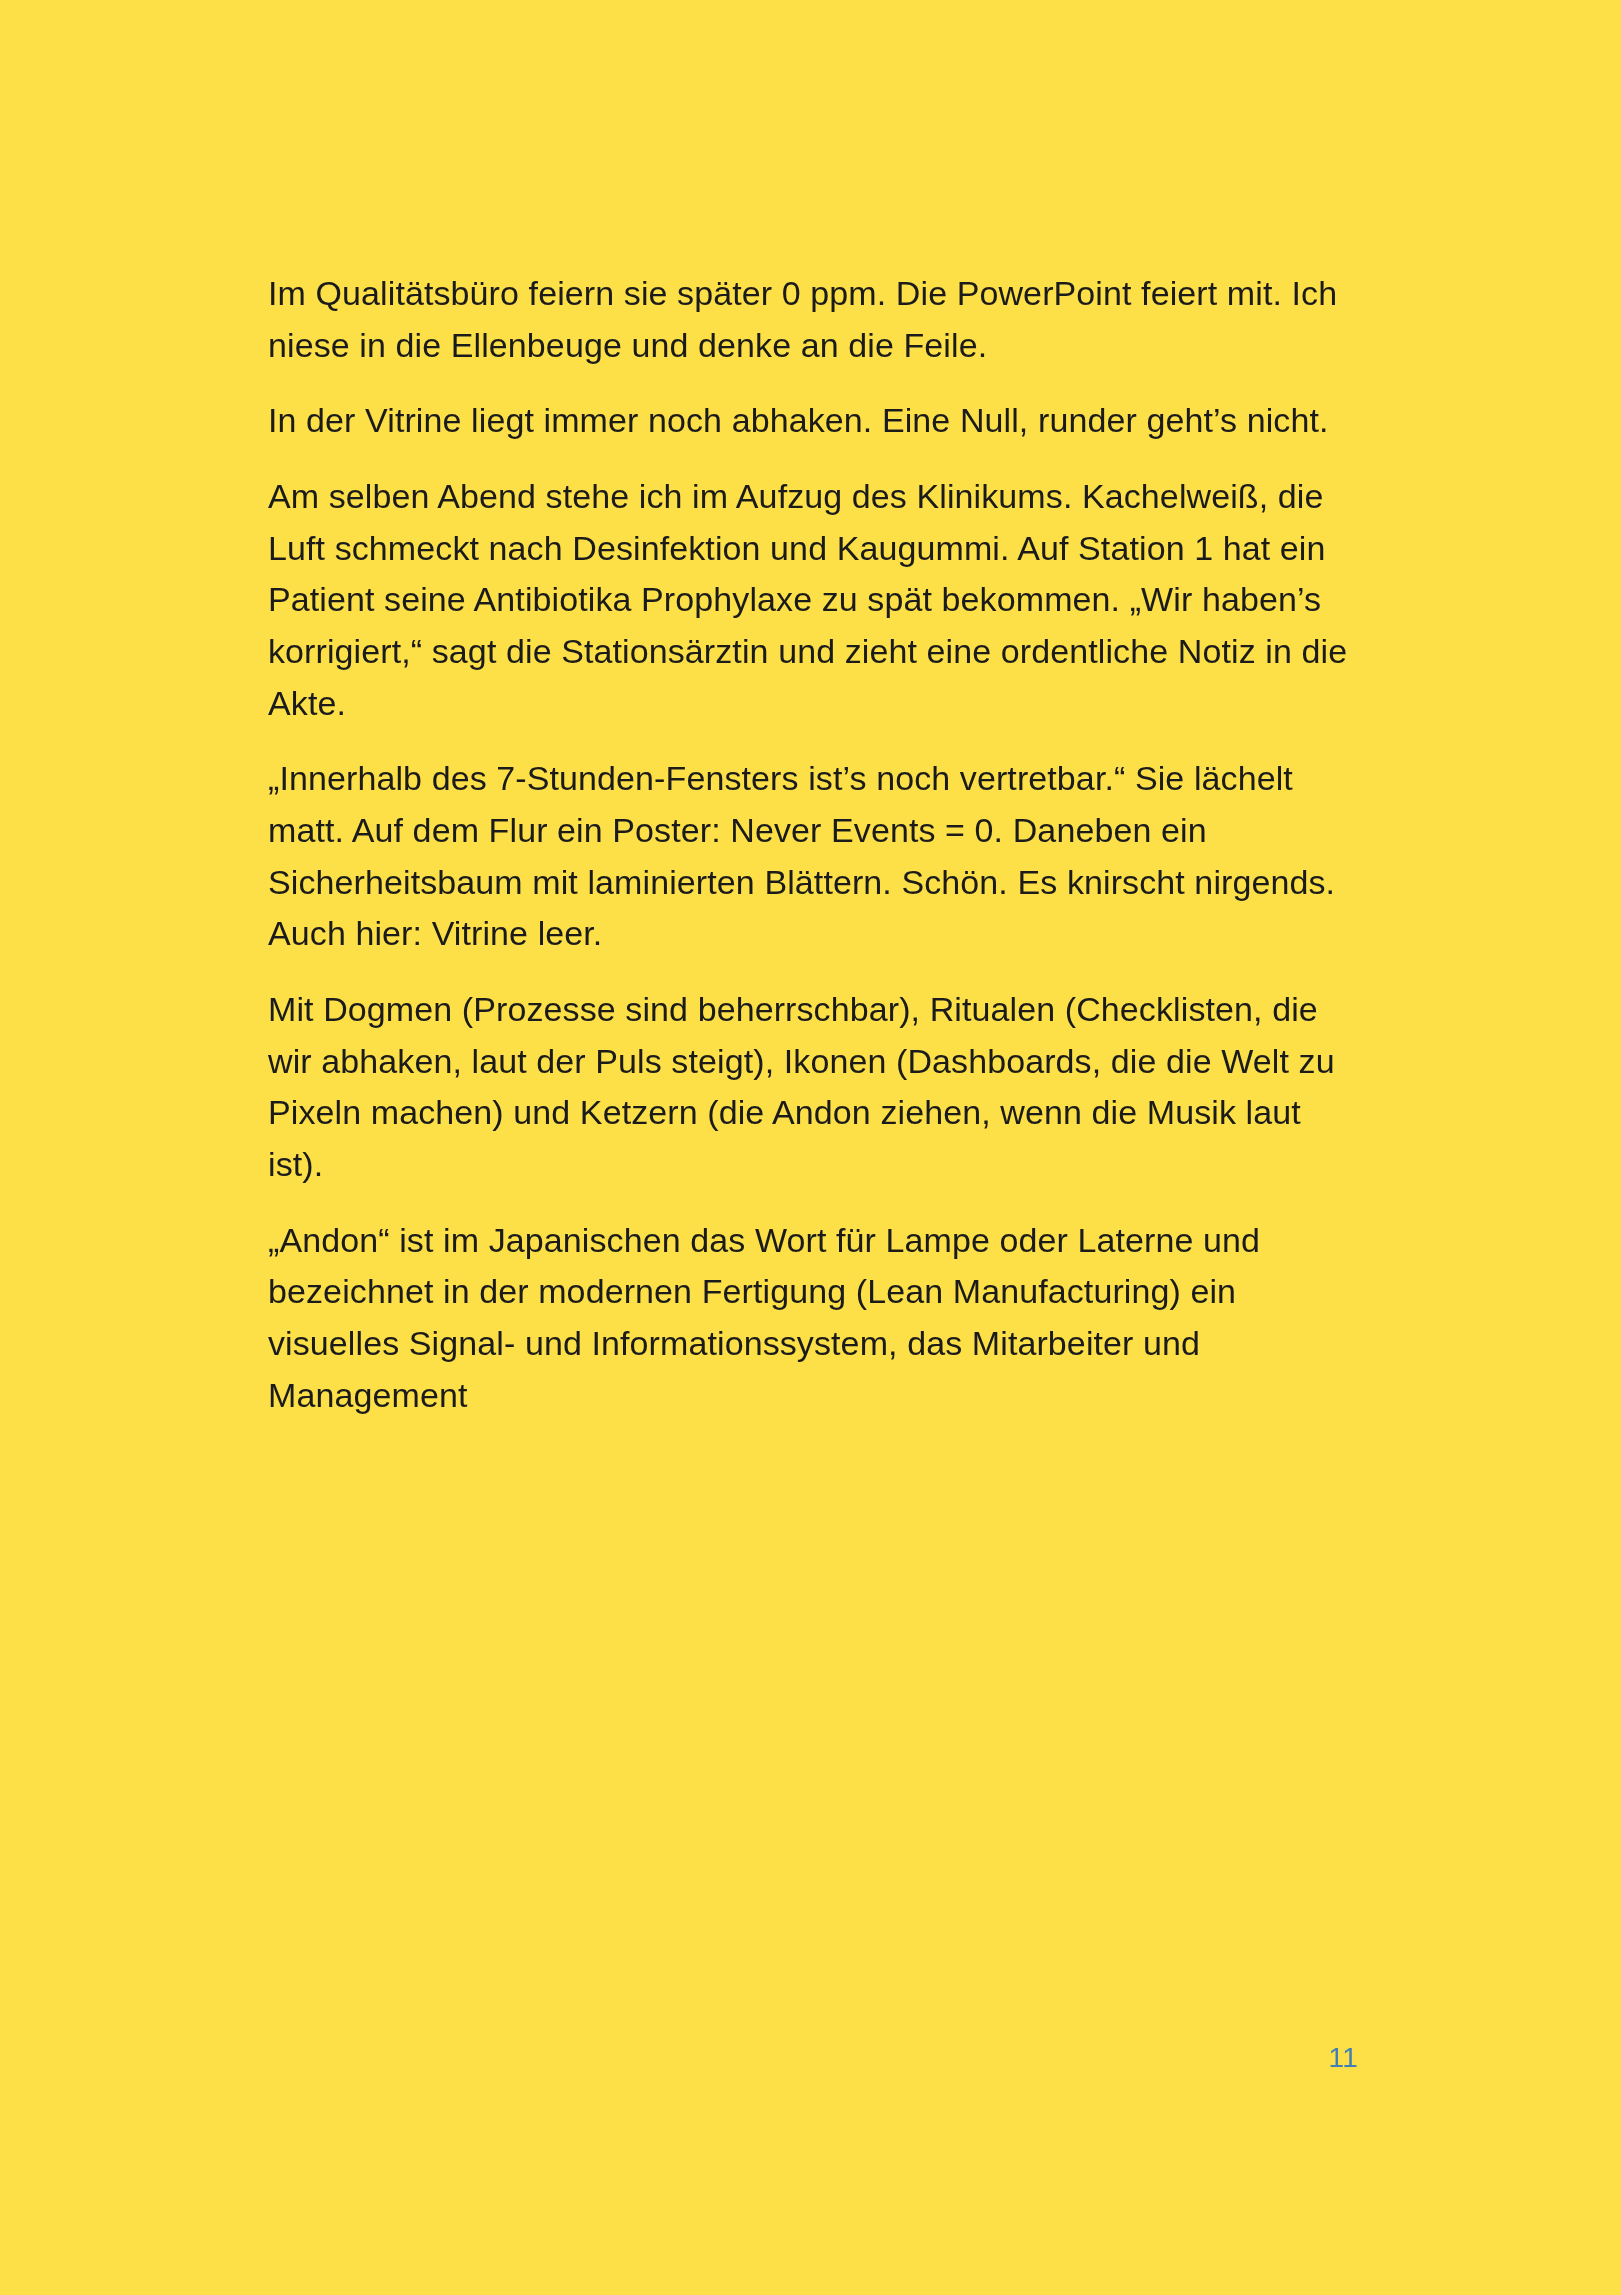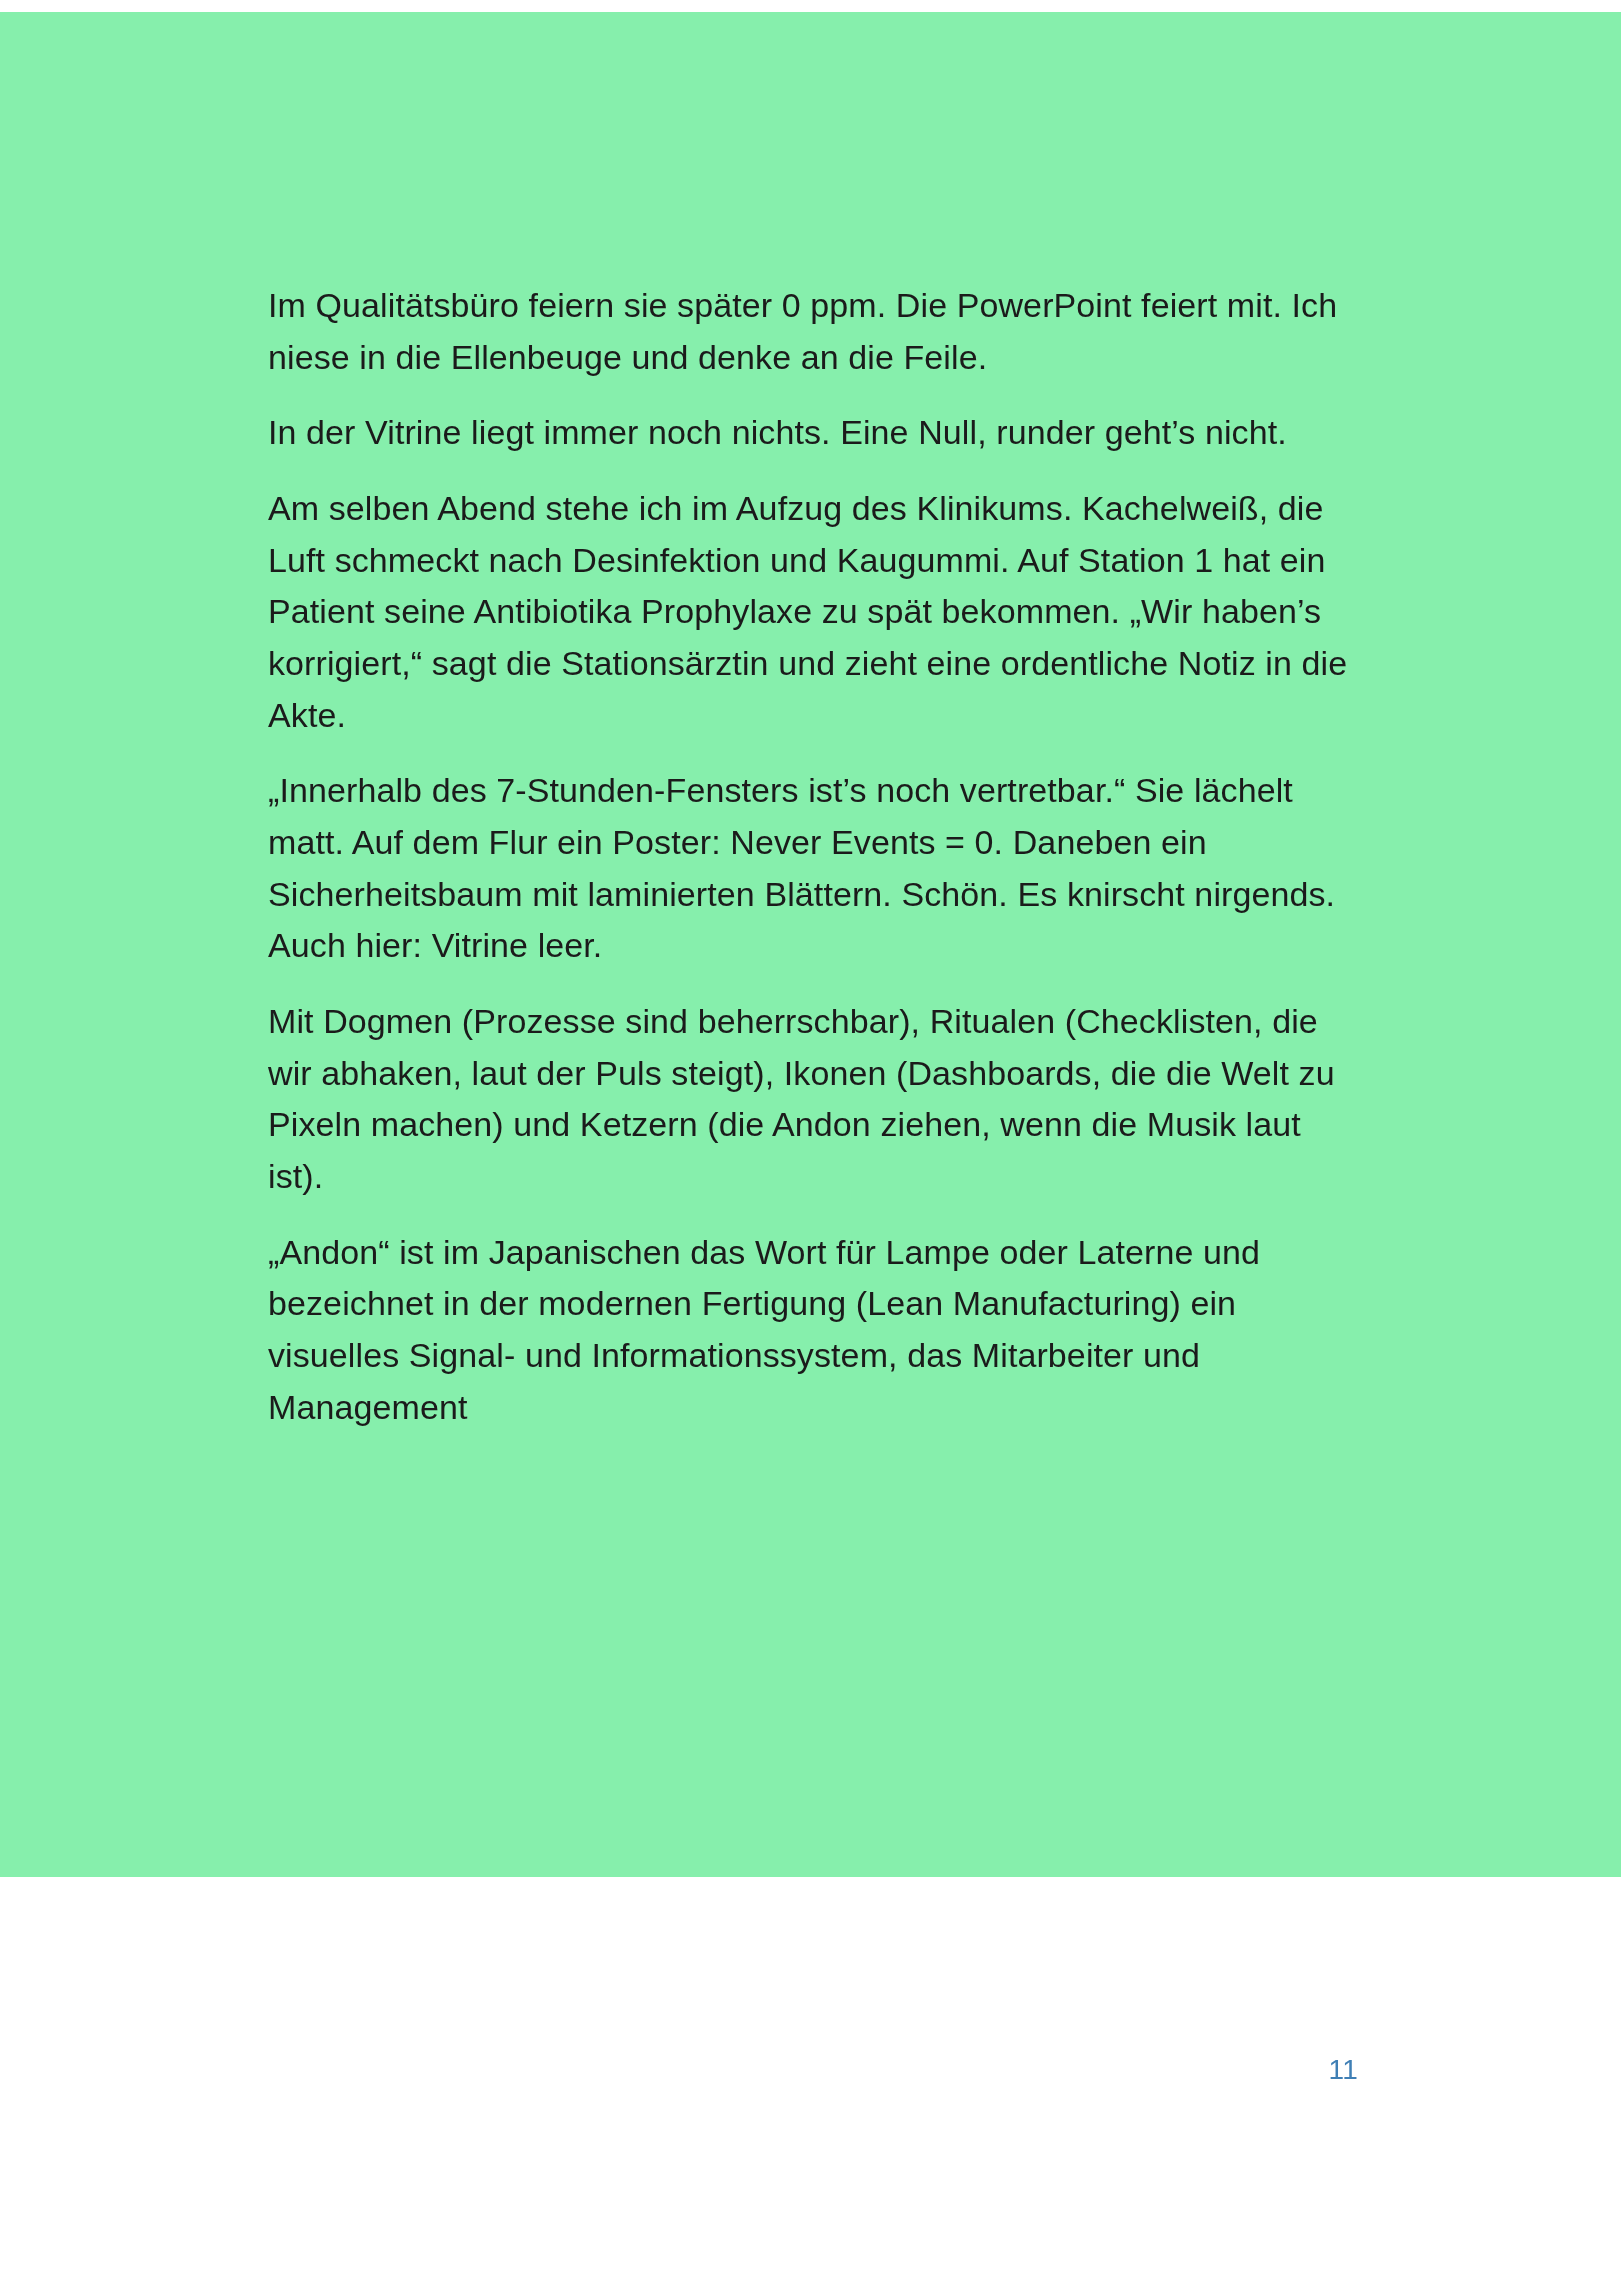--- a/index.html
+++ b/index.html
@@ -10,25 +10,25 @@
   body {
     width: 1621px;
     height: 2295px;
     font-family: "Liberation Sans", sans-serif;
     color: #1a1a1a;
     position: relative;
     overflow: hidden;
   }
   .page {
     position: absolute;
-    top: 12px;
+    top: 0;
     left: 0;
     width: 1621px;
-    height: 1865px;
-    background: #86efac;
+    height: 2295px;
+    background: #fde047;
   }
   .content {
     position: absolute;
     left: 268px;
     top: 268px;
     width: 1091px;
   }
   .para {
     font-size: 34px;
     line-height: 1.52;
@@ -52,21 +52,21 @@
     letter-spacing: 0.2px;
     margin-left: 35px;
   }
 </style>
 </head>
 <body>
 
 <div class="page">
   <div class="content">
     <p class="para">Im Qualitätsbüro feiern sie später 0 ppm. Die PowerPoint feiert mit. Ich niese in die Ellenbeuge und denke an die Feile.</p>
-    <p class="para">In der Vitrine liegt immer noch nichts. Eine Null, runder geht’s nicht.</p>
+    <p class="para">In der Vitrine liegt immer noch abhaken. Eine Null, runder geht’s nicht.</p>
     <p class="para">Am selben Abend stehe ich im Aufzug des Klinikums. Kachelweiß, die Luft schmeckt nach Desinfektion und Kaugummi. Auf Station 1 hat ein Patient seine Antibiotika Prophylaxe zu spät bekommen. „Wir haben’s korrigiert,“ sagt die Stationsärztin und zieht eine ordentliche Notiz in die Akte.</p>
     <p class="para">„Innerhalb des 7-Stunden-Fensters ist’s noch vertretbar.“ Sie lächelt matt. Auf dem Flur ein Poster: Never Events = 0. Daneben ein Sicherheitsbaum mit laminierten Blättern. Schön. Es knirscht nirgends. Auch hier: Vitrine leer.</p>
     <p class="para">Mit Dogmen (Prozesse sind beherrschbar), Ritualen (Checklisten, die wir abhaken, laut der Puls steigt), Ikonen (Dashboards, die die Welt zu Pixeln machen) und Ketzern (die Andon ziehen, wenn die Musik laut ist).</p>
     <p class="para">„Andon“ ist im Japanischen das Wort für Lampe oder Laterne und bezeichnet in der modernen Fertigung (Lean Manufacturing) ein visuelles Signal- und Informationssystem, das Mitarbeiter und Management</p>
   </div>
   <div class="page-number">11</div>
 </div>
 
 
 </body></html>

